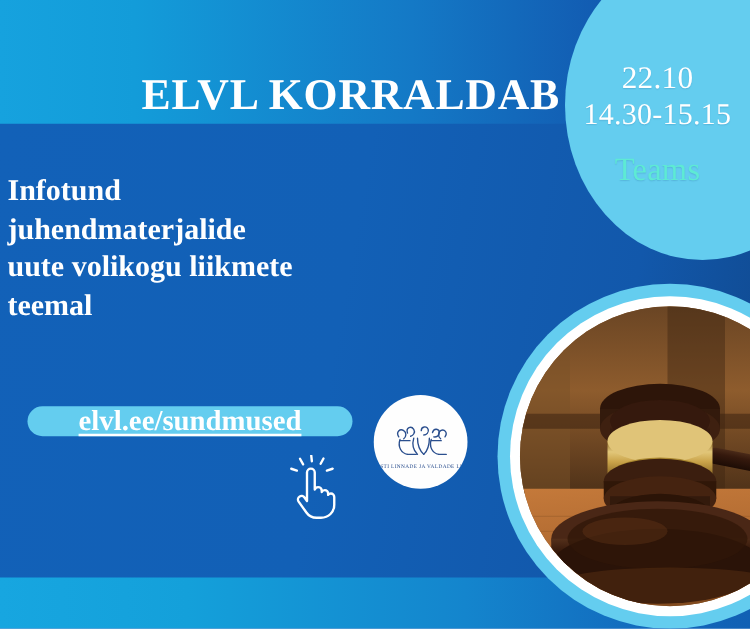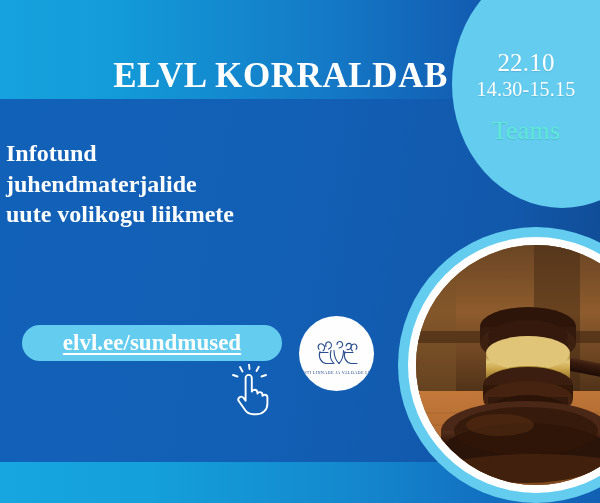--- a/index.html
+++ b/index.html
@@ -57,21 +57,21 @@
     line-height: 1.18;
   }
   .date-line {
     font-size: 25px;
     font-weight: normal;
     color: #ffffff;
     letter-spacing: 0.2px;
     text-shadow: 0 1px 1px rgba(20,70,130,0.18);
   }
   .date-line.time {
-    font-size: 20px;
+    font-size: 24px;
   }
   .date-line.platform {
     font-size: 26px;
     color: #5eead4;
     margin-top: 15px;
   }
 
   
   .headline {
     position: absolute;
@@ -98,21 +98,21 @@
     line-height: 1.28;
   }
   .body-text .line { display: block; white-space: nowrap; }
 
   
   .url-pill {
     position: absolute;
     left: 22px;
     top: 325px;
     width: 260px;
-    height: 36px;
+    height: 24px;
     background: #64cdef;
     border-radius: 20px;
     display: flex;
     align-items: center;
     justify-content: center;
   }
   .url-pill .url-text {
     font-size: 23px;
     font-weight: bold;
     color: #ffffff;
@@ -205,20 +205,21 @@
     <div class="date-line time">14.30-15.15</div>
     <div class="date-line platform">Teams</div>
   </div>
 
   <div class="headline">ELVL KORRALDAB</div>
 
   <div class="body-text">
     <span class="line">Infotund</span>
     <span class="line">juhendmaterjalide</span>
     <span class="line">uute volikogu liikmete</span>
+    <span class="line">teemal</span>
   </div>
 
   <div class="url-pill">
     <span class="url-text">elvl.ee/sundmused</span>
   </div>
 
   <div class="hand-icon">
     <svg viewBox="0 0 54 52" width="54" height="52" fill="none" stroke="#ffffff" stroke-width="1.9" stroke-linecap="round" stroke-linejoin="round">
       <path d="M14.5 7.5 L12.0 3.0"></path>
       <path d="M21.5 5.0 L21.0 0.5"></path>

